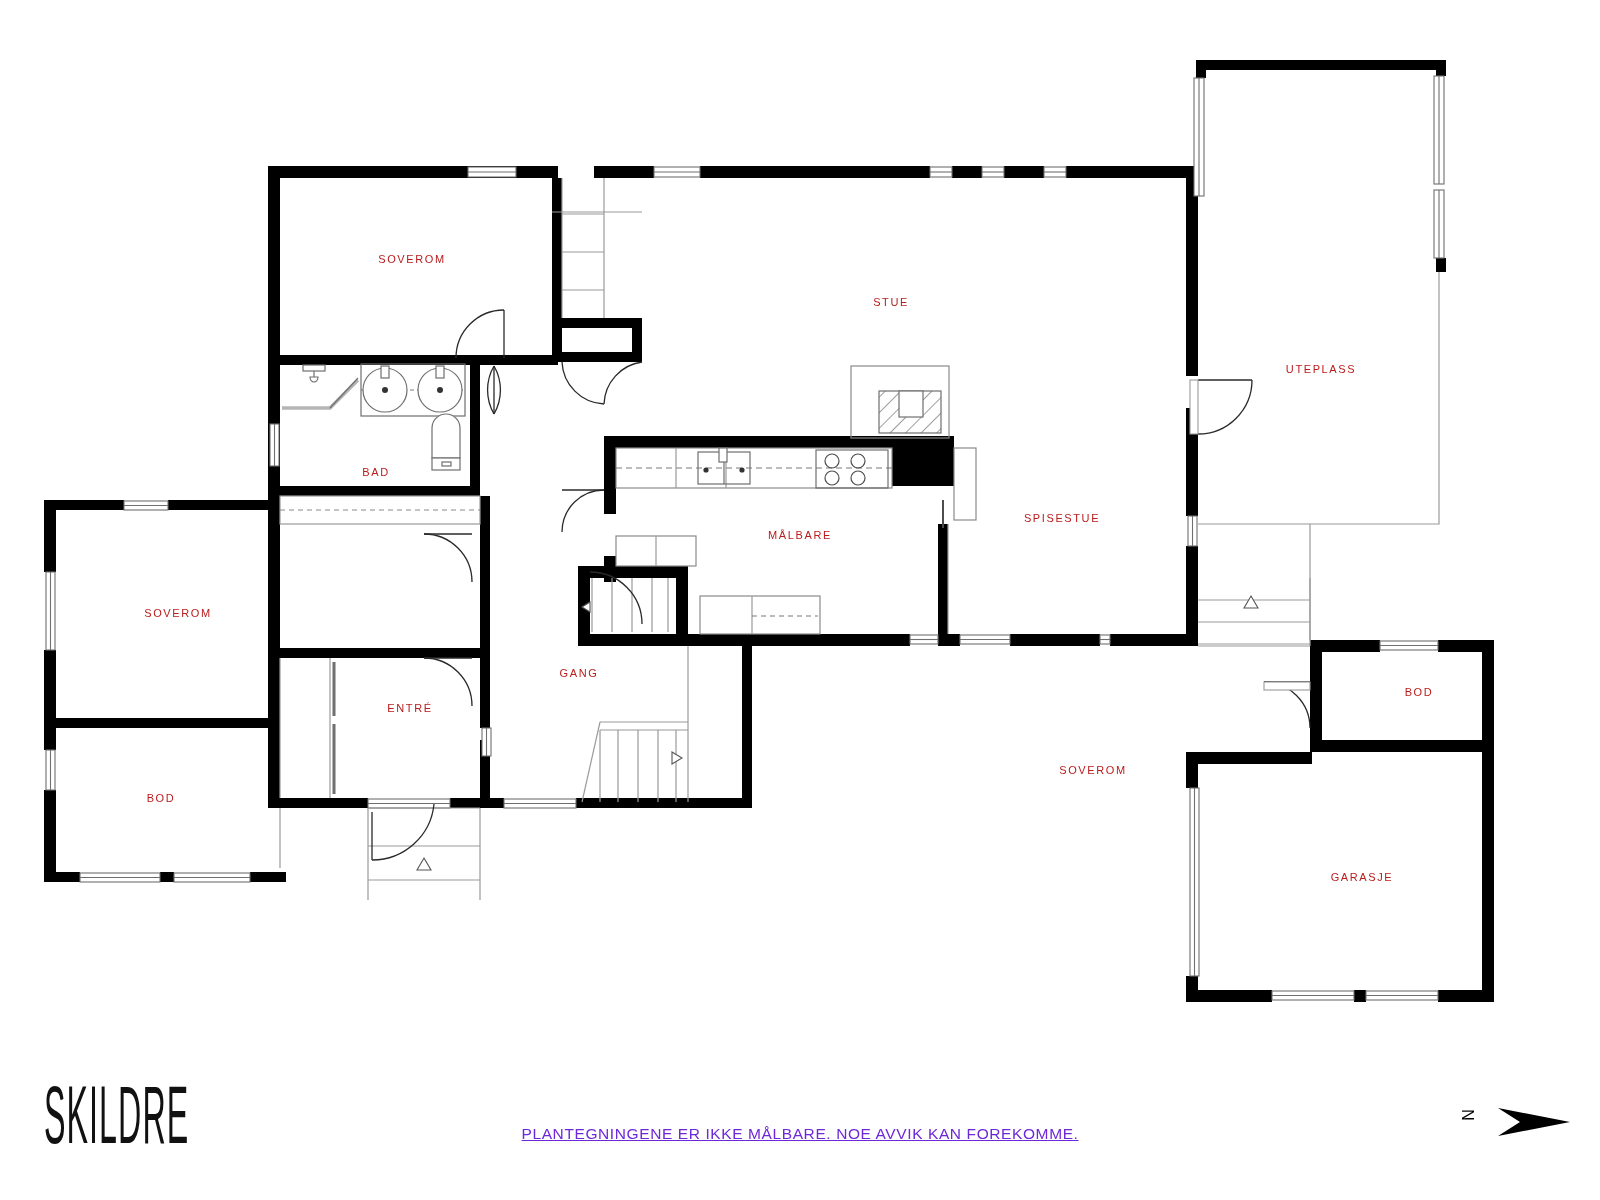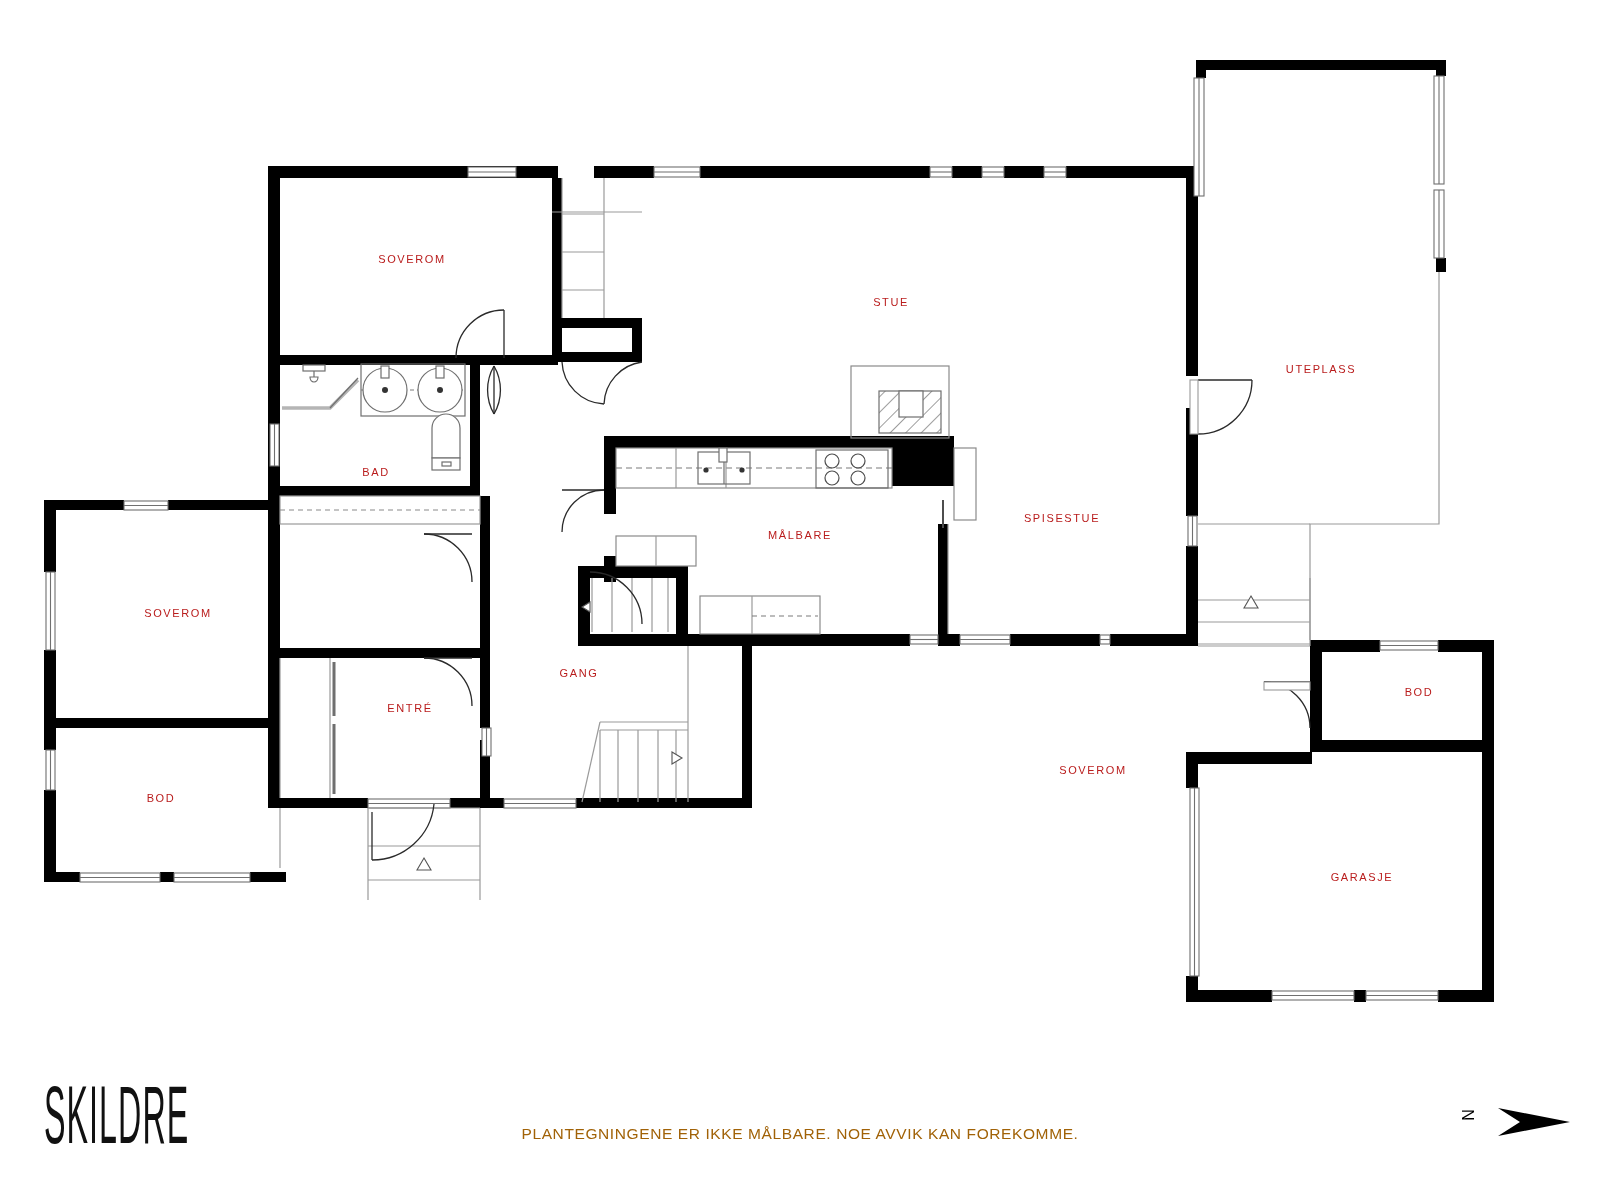--- a/index.html
+++ b/index.html
@@ -50,22 +50,23 @@
     white-space: nowrap;
   }
   #disclaimer {
     position: absolute;
     left: 50%;
     top: 1125px;
     transform: translateX(-50%);
     font-family: "Liberation Sans", sans-serif;
     font-size: 15.5px;
     letter-spacing: 0.6px;
-    color: #a16207;
+    color: #6d28d9;
     white-space: nowrap;
+    text-decoration: underline;
   }
   #north-indicator {
     position: absolute;
     left: 1455px;
     top: 1098px;
     width: 120px;
     height: 46px;
   }
   #north-letter {
     position: absolute;

